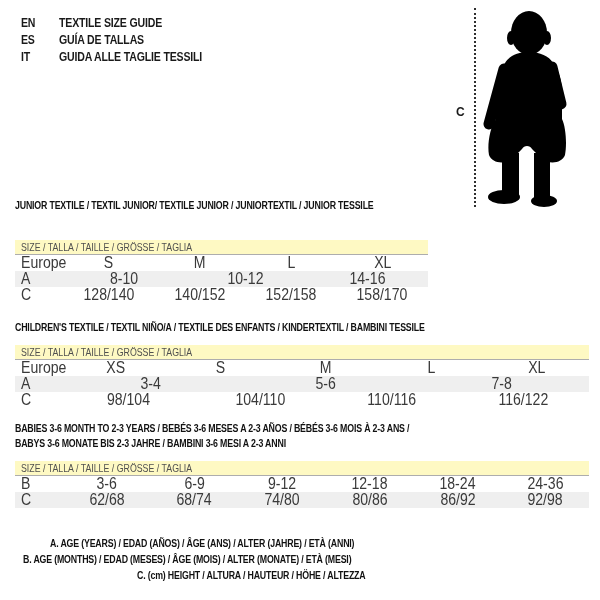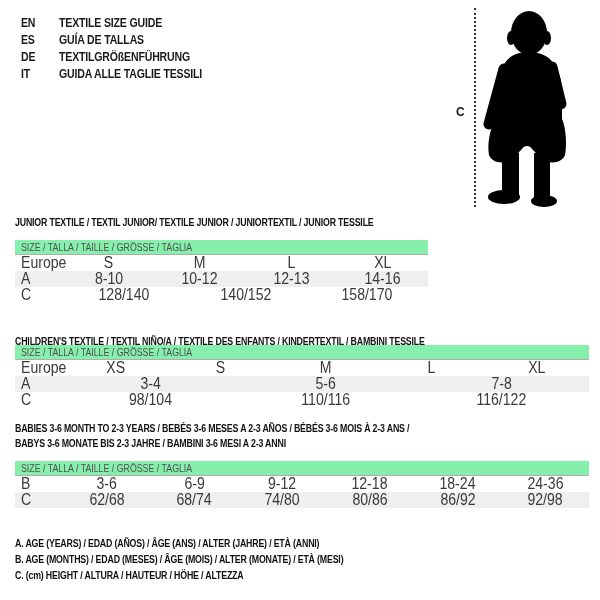--- a/index.html
+++ b/index.html
@@ -19,50 +19,46 @@
   #measure-label{position:absolute;left:456px;top:105px;font-weight:bold;font-size:12px;}
   #baby-figure{position:absolute;left:482px;top:6px;width:90px;height:202px;}
 
   
   .sec-title{position:absolute;left:15px;font-weight:bold;font-size:10px;line-height:15px;
              color:#111;letter-spacing:-.2px;}
   .size-table{position:absolute;left:15px;}
   #section-0-table{top:240px;width:413px;}
   #section-1-table{top:345px;width:574px;}
   #section-2-table{top:461px;width:574px;}
-  #section-0-title{top:215px;text-align:center;} #section-1-title{top:334px;} #section-2-title{top:421px;}
+  #section-0-title{top:198px;text-align:center;} #section-1-title{top:320px;} #section-2-title{top:421px;}
 
-  .thead{height:15px;line-height:15px;background:#86efac;border-bottom:1px solid #adadad;
+  .thead{height:15px;line-height:15px;background:#fef9c3;border-bottom:1px solid #adadad;
          color:#4f4f4f;font-size:10px;padding-left:6px;box-sizing:border-box;}
   .trow{display:flex;height:16px;line-height:16px;font-size:16px;color:#3a3a3a;}
   .trow.shaded{background:#efefef;}
   .tlabel{width:48px;padding-left:6px;box-sizing:border-box;text-align:left;}
   .tcell{flex:1;text-align:center;}
 
   
-  #notes{position:absolute;left:15px;top:536px;}
+  #notes{position:absolute;left:23px;top:536px;text-align:right;}
   .note-line{font-weight:bold;font-size:10px;line-height:16px;color:#111;letter-spacing:-.2px;}
 </style>
 </head>
 <body>
 
 <div id="page">
 
   <div id="lang-block">
       <div class="lang-row">
         <span class="lang-code"><span class="cx">EN</span></span>
         <span class="lang-title"><span class="cx">TEXTILE SIZE GUIDE</span></span>
       </div>
       <div class="lang-row">
         <span class="lang-code"><span class="cx">ES</span></span>
         <span class="lang-title"><span class="cx">GUÍA DE TALLAS</span></span>
-      </div>
-      <div class="lang-row">
-        <span class="lang-code"><span class="cx">DE</span></span>
-        <span class="lang-title"><span class="cx">TEXTILGRÖßENFÜHRUNG</span></span>
       </div>
       <div class="lang-row">
         <span class="lang-code"><span class="cx">IT</span></span>
         <span class="lang-title"><span class="cx">GUIDA ALLE TAGLIE TESSILI</span></span>
       </div>
     </div>
 
   <div id="measure-line"></div>
   <div id="measure-label">C</div>
   <svg id="baby-figure" viewBox="0 0 90 200" xmlns="http://www.w3.org/2000/svg">
@@ -90,27 +86,27 @@
         <div class="tlabel"><span class="cx">Europe</span></div>
         <div class="tcell"><span class="cxc">S</span></div>
         <div class="tcell"><span class="cxc">M</span></div>
         <div class="tcell"><span class="cxc">L</span></div>
         <div class="tcell"><span class="cxc">XL</span></div>
       </div>
       <div class="trow shaded">
         <div class="tlabel"><span class="cx">A</span></div>
         <div class="tcell"><span class="cxc">8-10</span></div>
         <div class="tcell"><span class="cxc">10-12</span></div>
-        <div class="tcell"><span class="cxc">12-13</span></div>
         <div class="tcell"><span class="cxc">14-16</span></div>
       </div>
       <div class="trow">
         <div class="tlabel"><span class="cx">C</span></div>
         <div class="tcell"><span class="cxc">128/140</span></div>
         <div class="tcell"><span class="cxc">140/152</span></div>
+        <div class="tcell"><span class="cxc">152/158</span></div>
         <div class="tcell"><span class="cxc">158/170</span></div>
       </div>
     </div>
 
   <div class="sec-title" id="section-1-title">
       <div><span class="cx">CHILDREN'S TEXTILE / TEXTIL NIÑO/A / TEXTILE DES ENFANTS / KINDERTEXTIL / BAMBINI TESSILE</span></div>
     </div>
   <div class="size-table" id="section-1-table">
       <div class="thead"><span class="cx">SIZE / TALLA / TAILLE / GRÖSSE / TAGLIA</span></div>
       <div class="trow">
@@ -123,20 +119,21 @@
       </div>
       <div class="trow shaded">
         <div class="tlabel"><span class="cx">A</span></div>
         <div class="tcell"><span class="cxc">3-4</span></div>
         <div class="tcell"><span class="cxc">5-6</span></div>
         <div class="tcell"><span class="cxc">7-8</span></div>
       </div>
       <div class="trow">
         <div class="tlabel"><span class="cx">C</span></div>
         <div class="tcell"><span class="cxc">98/104</span></div>
+        <div class="tcell"><span class="cxc">104/110</span></div>
         <div class="tcell"><span class="cxc">110/116</span></div>
         <div class="tcell"><span class="cxc">116/122</span></div>
       </div>
     </div>
 
   <div class="sec-title" id="section-2-title">
       <div><span class="cx">BABIES 3-6 MONTH TO 2-3 YEARS / BEBÉS 3-6 MESES A 2-3 AÑOS / BÉBÉS 3-6 MOIS À 2-3 ANS /</span></div>
       <div><span class="cx">BABYS 3-6 MONATE BIS 2-3 JAHRE / BAMBINI 3-6 MESI A 2-3 ANNI</span></div>
     </div>
   <div class="size-table" id="section-2-table">

